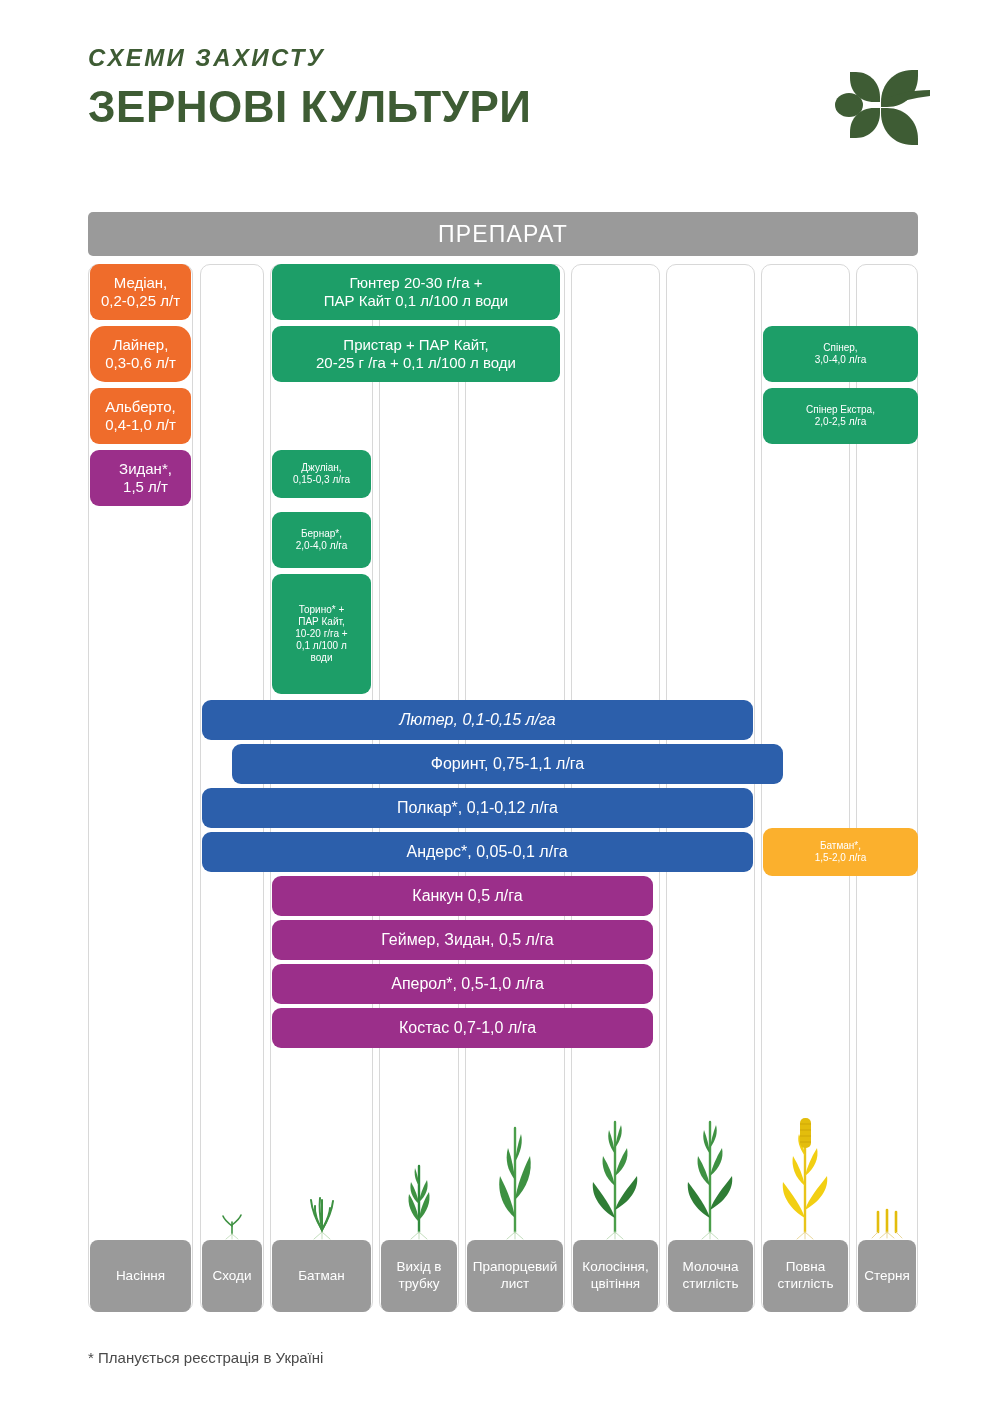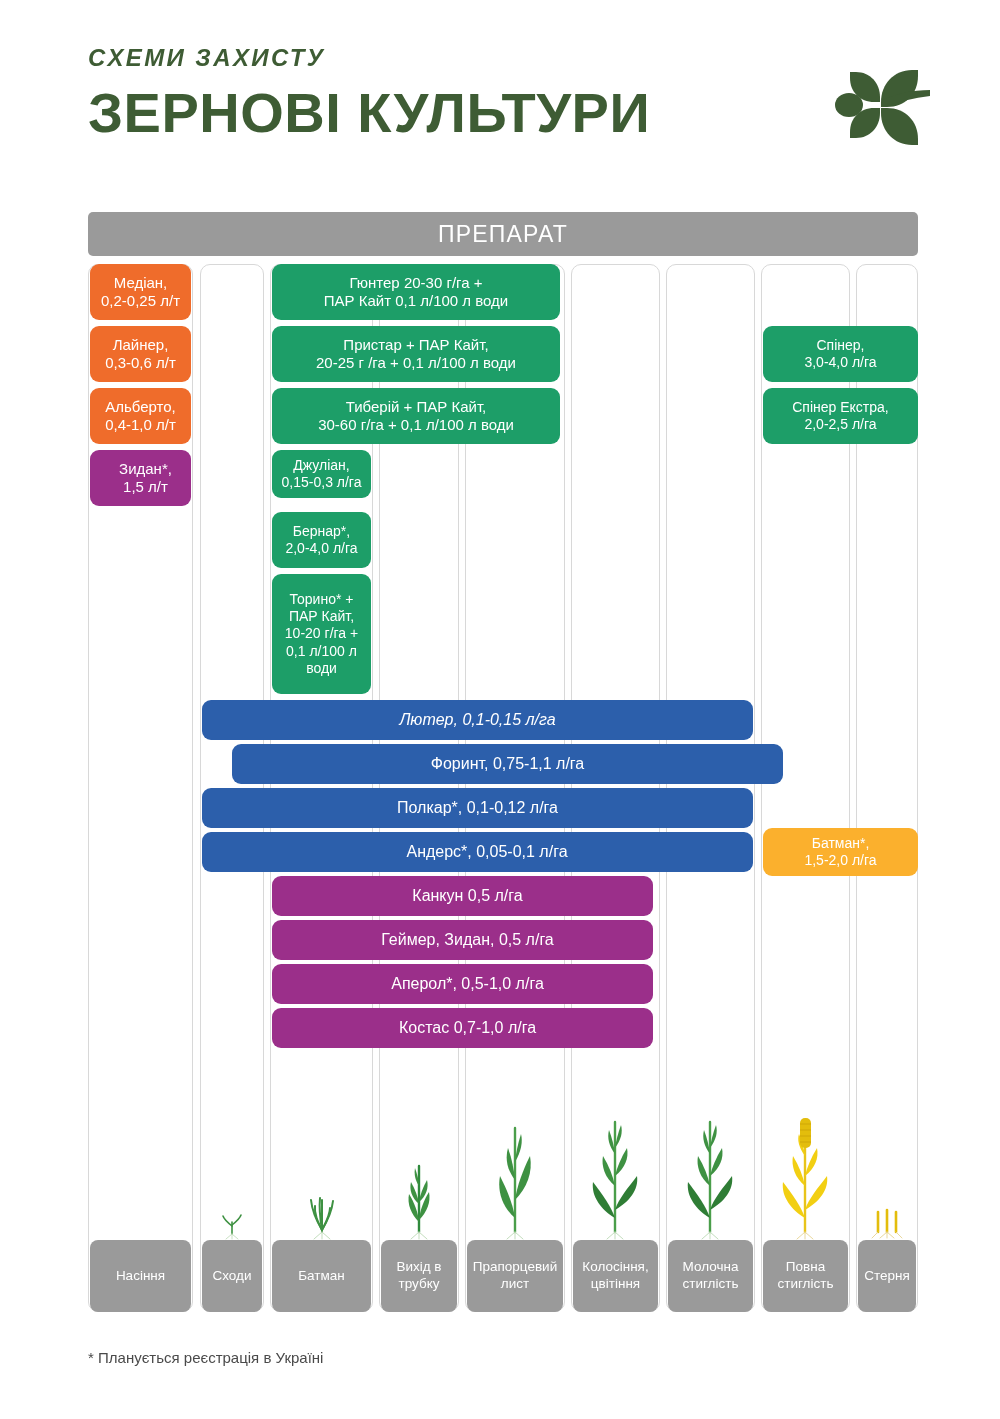--- a/index.html
+++ b/index.html
@@ -24,21 +24,21 @@
   .kicker {
     font-size: 24px;
     font-weight: 700;
     letter-spacing: 2.4px;
     color: #3e5c34;
     font-style: italic;
     line-height: 1;
   }
   .title {
     margin-top: 14px;
-    font-size: 56px;
+    font-size: 44px;
     font-weight: 800;
     letter-spacing: 0.5px;
     color: #3e5c34;
     line-height: 1.05;
   }
   .logo {
     position: absolute;
     right: -18px;
     top: 4px;
     width: 110px;
@@ -119,21 +119,21 @@
     text-align: center;
     line-height: 1.22;
     padding: 3px 6px;
   }
   .c-orange { background: #ef6c2b; }
   .c-purple { background: #9b2f8a; padding-left: 16px; }
   .c-green  { background: #1d9e68; }
   .c-blue   { background: #2c5fab; }
   .c-yellow { background: #fbb02d; }
 
-  .fs-sm  { font-size: 14px; }
+  .fs-sm  { font-size: 10px; }
   .fs-md  { font-size: 15px; }
   .fs-lg  { font-size: 16px; }
 
   
   .footnote {
     position: absolute;
     left: 88px;
     top: 1349px;
     font-size: 15px;
     color: #4a4a4a;
@@ -337,33 +337,31 @@
           <path d="M29 32 L29 38"></path>
           <path d="M38 32 L44 38"></path>
         <path d="M29 32 L22 38"></path>
           <path d="M29 32 L36 38"></path>
       </g>
     </svg>
   </div>
 
   <div class="box c-orange fs-md" style="left:2px; top:0px;   width:101px; height:56px;  white-space:pre-line;">Медіан,
 0,2-0,25 л/т</div>
-  <div class="box c-orange fs-md" style="left:2px; top:62px;  width:101px; height:56px;  white-space:pre-line;">Лайнер,
+  <div class="box c-orange fs-md" style="left:2px; top:62px;  width:101px; height:56px;  white-space:pre-line;border-radius:15px;">Лайнер,
 0,3-0,6 л/т</div>
   <div class="box c-orange fs-md" style="left:2px; top:124px; width:101px; height:56px;  white-space:pre-line;">Альберто,
 0,4-1,0 л/т</div>
   <div class="box c-purple fs-md" style="left:2px; top:186px; width:101px; height:56px; white-space:pre-line;">Зидан*,
 1,5 л/т</div>
 
   <div class="box c-green fs-md" style="left:184px; top:0px;   width:288px; height:56px; white-space:pre-line;">Гюнтер 20-30 г/га +
 ПАР Кайт 0,1 л/100 л води</div>
   <div class="box c-green fs-md" style="left:184px; top:62px;  width:288px; height:56px; white-space:pre-line;">Пристар + ПАР Кайт,
 20-25 г /га + 0,1 л/100 л води</div>
-  <div class="box c-green fs-md" style="left:184px; top:124px; width:288px; height:56px; white-space:pre-line;">Тиберій + ПАР Кайт,
-30-60 г/га + 0,1 л/100 л води</div>
   <div class="box c-green fs-sm" style="left:184px; top:186px; width:99px;  height:48px; white-space:pre-line;">Джуліан,
 0,15-0,3 л/га</div>
   <div class="box c-green fs-sm" style="left:184px; top:248px; width:99px;  height:56px; white-space:pre-line;">Бернар*,
 2,0-4,0 л/га</div>
   <div class="box c-green fs-sm" style="left:184px; top:310px; width:99px;  height:120px; white-space:pre-line;">Торино* +
 ПАР Кайт,
 10-20 г/га +
 0,1 л/100 л
 води</div>
 

